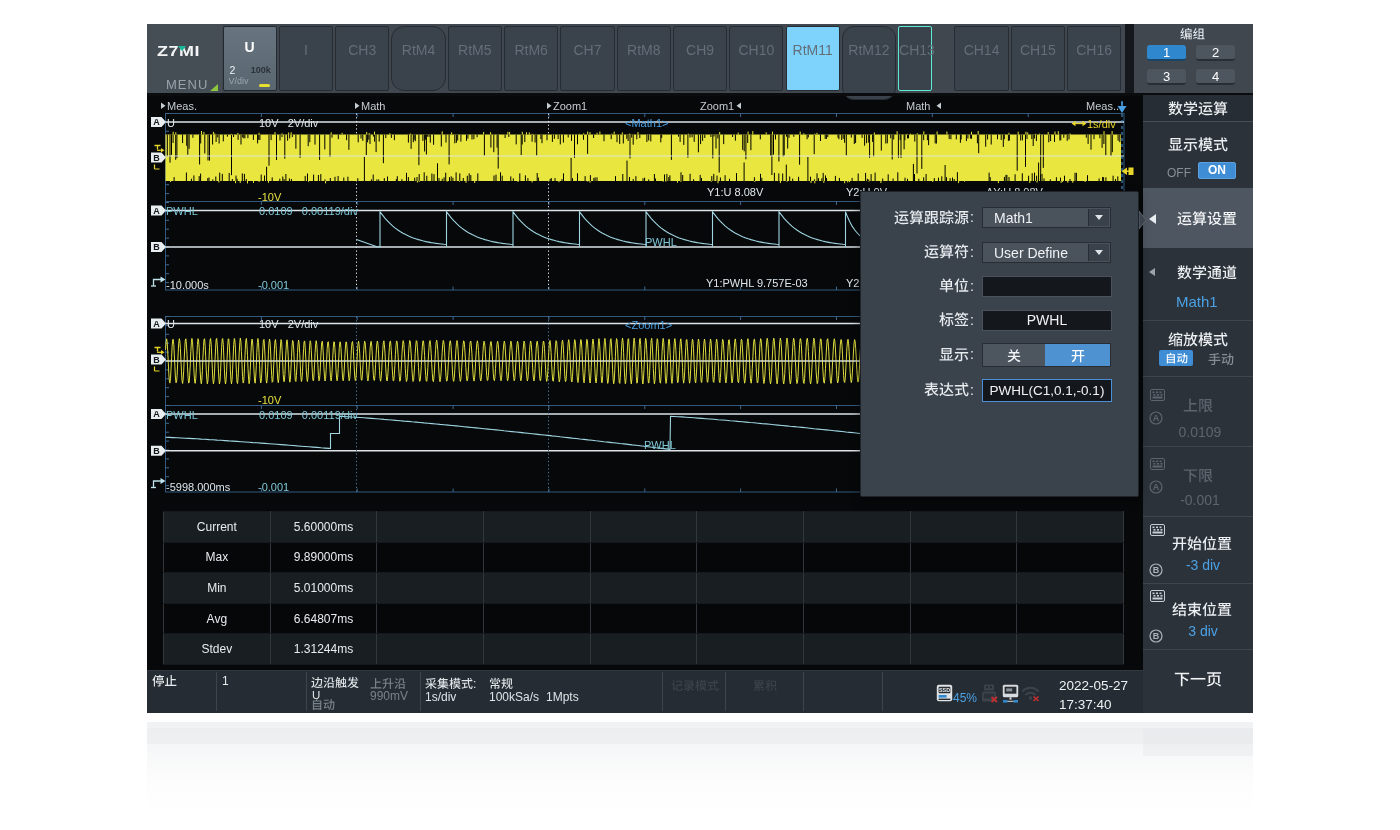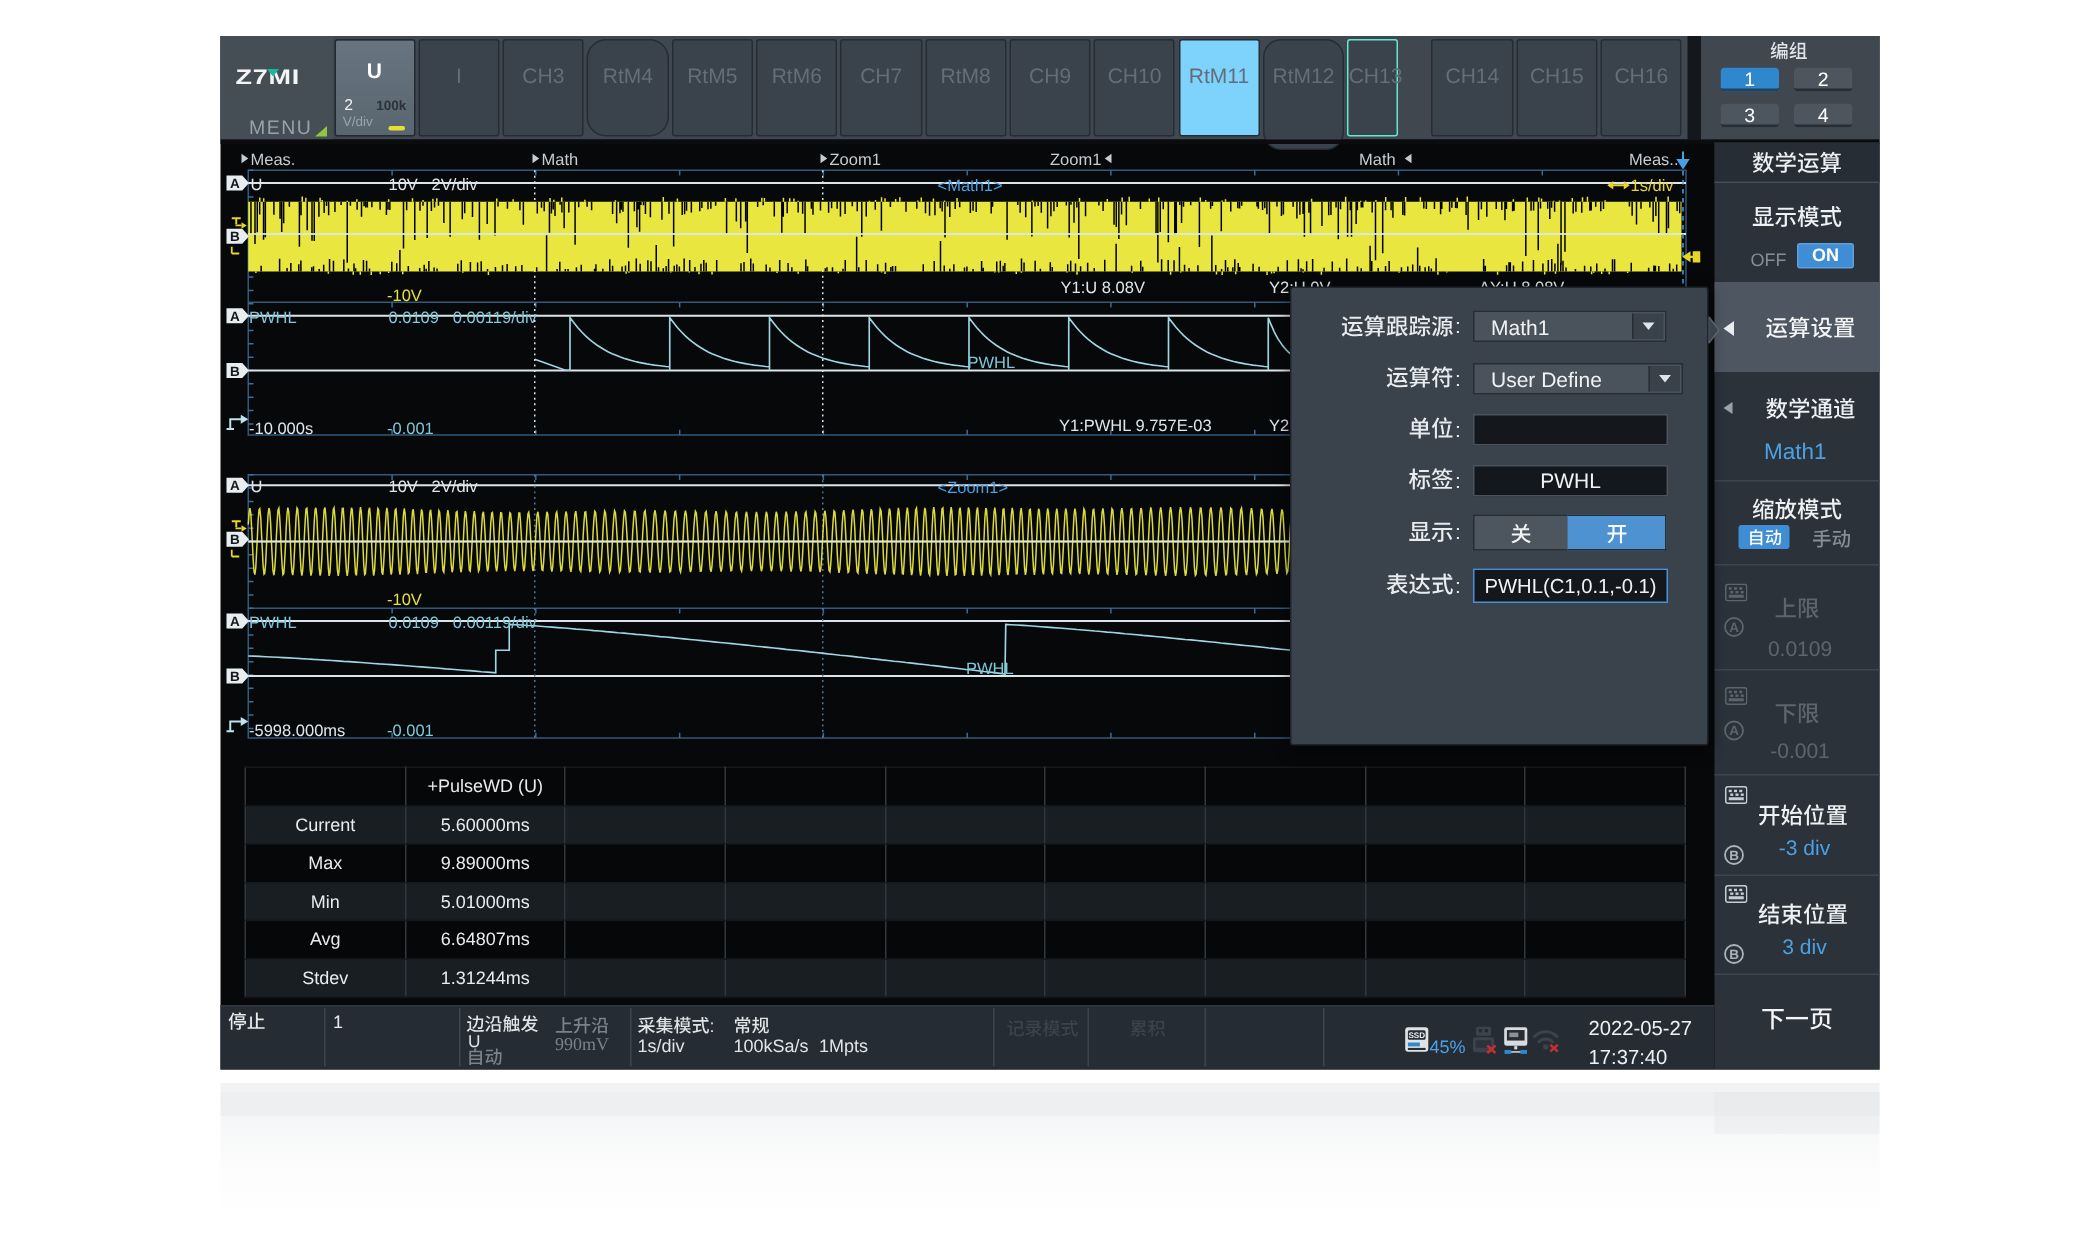--- a/index.html
+++ b/index.html
@@ -255,21 +255,21 @@
         <use href="#c52a8" transform="translate(12.00,0) scale(0.0480,-0.0480)"></use>
       </g>
     </svg>
 <svg style="position:absolute;left:223px;top:652px;overflow:visible" width="36" height="15">
       <g fill="#79828b" transform="translate(0,12)">
         <use href="#c4e0a" transform="translate(0.00,0) scale(0.0480,-0.0480)"></use>
         <use href="#c5347" transform="translate(12.00,0) scale(0.0480,-0.0480)"></use>
         <use href="#c6cbf" transform="translate(24.00,0) scale(0.0480,-0.0480)"></use>
       </g>
     </svg>
-<div class="t" style="left:223px;top:666px;font-size:12px;color:#79828b;font-family:Liberation Serif, serif;">990mV</div>
+<div class="t" style="left:223px;top:666px;font-size:12px;color:#79828b;">990mV</div>
 <svg style="position:absolute;left:278px;top:651.5px;overflow:visible" width="48" height="15">
       <g fill="#dfe4e8" transform="translate(0,12)">
         <use href="#c91c7" transform="translate(0.00,0) scale(0.0480,-0.0480)"></use>
         <use href="#c96c6" transform="translate(12.00,0) scale(0.0480,-0.0480)"></use>
         <use href="#c6a21" transform="translate(24.00,0) scale(0.0480,-0.0480)"></use>
         <use href="#c5f0f" transform="translate(36.00,0) scale(0.0480,-0.0480)"></use>
       </g>
     </svg>
 <div class="t" style="left:326px;top:653.5px;font-size:12px;color:#dfe4e8;">:</div>
 <div class="t" style="left:278px;top:666.5px;font-size:12px;color:#dfe4e8;">1s/div</div>
@@ -327,31 +327,20 @@
         <path d="M2 6 A 10.5 10.5 0 0 1 17 6"></path>
         <path d="M5 9.5 A 6.5 6.5 0 0 1 14 9.5"></path>
       </g>
       <circle cx="9.5" cy="13" r="1.8" fill="#3c434b"></circle>
       <path d="M12.5 11.5 L17.5 16 M17.5 11.5 L12.5 16" stroke="#c03030" stroke-width="1.6"></path>
     </svg>
 <div class="t" style="left:912px;top:654.5px;font-size:13.5px;color:#eef1f3;">2022-05-27</div>
 <div class="t" style="left:912px;top:674px;font-size:13.5px;color:#eef1f3;">17:37:40</div>
 <table class="ab" style="left:16px;top:487px;width:961px;height:154px;border-collapse:collapse;table-layout:fixed;color:#e8ecef;font-size:12px;text-align:center;border:1px solid #41474e">
       <tbody>
-        <tr style="background:#060708">
-          <td></td>
-          <td>+PulseWD (U)</td>
-          <td></td>
-          <td></td>
-          <td></td>
-          <td></td>
-          <td></td>
-          <td></td>
-          <td></td>
-        </tr>
         <tr style="background:#191e23">
           <td>Current</td>
           <td>5.60000ms</td>
           <td></td>
           <td></td>
           <td></td>
           <td></td>
           <td></td>
           <td></td>
           <td></td>
@@ -537,21 +526,21 @@
       <div class="ab" style="right:7px;top:7px;width:0;height:0;border-left:4.5px solid transparent;border-right:4.5px solid transparent;border-top:5.5px solid #dfe4e8"></div>
     </div>
 <svg style="position:absolute;left:777px;top:218px;overflow:visible" width="45" height="18.8">
       <g fill="#e8ecef" transform="translate(0,15)">
         <use href="#c8fd0" transform="translate(0.00,0) scale(0.0600,-0.0600)"></use>
         <use href="#c7b97" transform="translate(15.00,0) scale(0.0600,-0.0600)"></use>
         <use href="#c7b26" transform="translate(30.00,0) scale(0.0600,-0.0600)"></use>
       </g>
     </svg>
 <div class="t" style="left:823px;top:220.5px;font-size:14px;color:#e8ecef;">:</div>
-<div class="ab" style="left:835px;top:217.5px;width:140px;height:21px;background:#4a525c;border:1px solid #272d33;color:#f0f2f4;font-size:14px">
+<div class="ab" style="left:835px;top:217.5px;width:129px;height:21px;background:#4a525c;border:1px solid #272d33;color:#f0f2f4;font-size:14px">
       <div class="t" style="left:11px;top:3px">User Define</div>
       <div class="ab" style="right:1px;top:1px;width:21px;height:17px;background:#39414a;border-left:1px solid #272d33"></div>
       <div class="ab" style="right:7px;top:7px;width:0;height:0;border-left:4.5px solid transparent;border-right:4.5px solid transparent;border-top:5.5px solid #dfe4e8"></div>
     </div>
 <svg style="position:absolute;left:792px;top:252px;overflow:visible" width="30" height="18.8">
       <g fill="#e8ecef" transform="translate(0,15)">
         <use href="#c5355" transform="translate(0.00,0) scale(0.0600,-0.0600)"></use>
         <use href="#c4f4d" transform="translate(15.00,0) scale(0.0600,-0.0600)"></use>
       </g>
     </svg>

